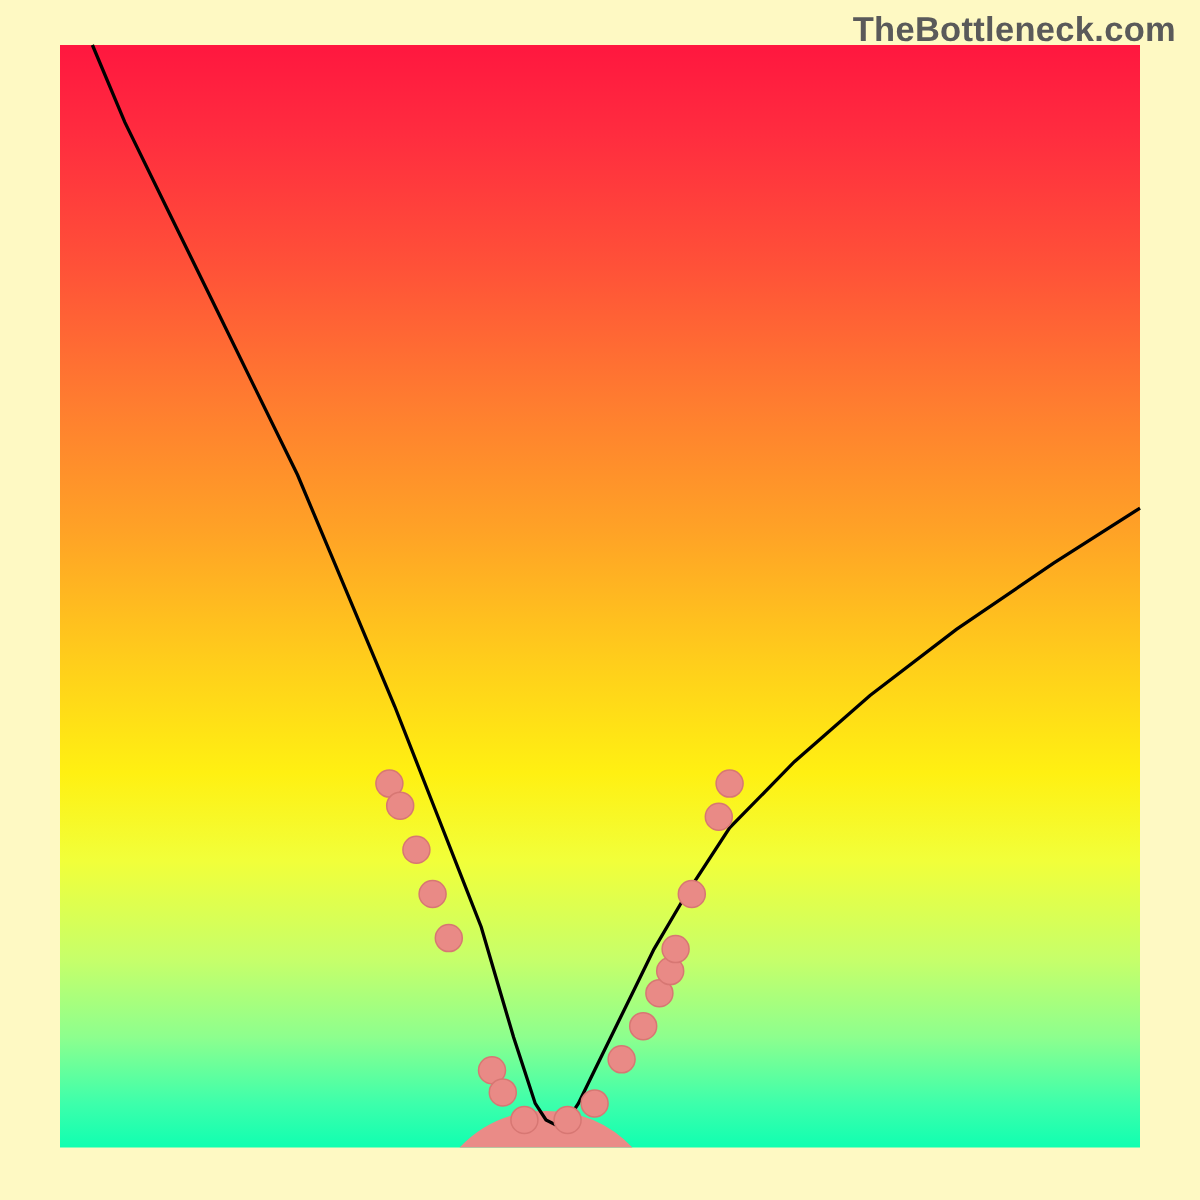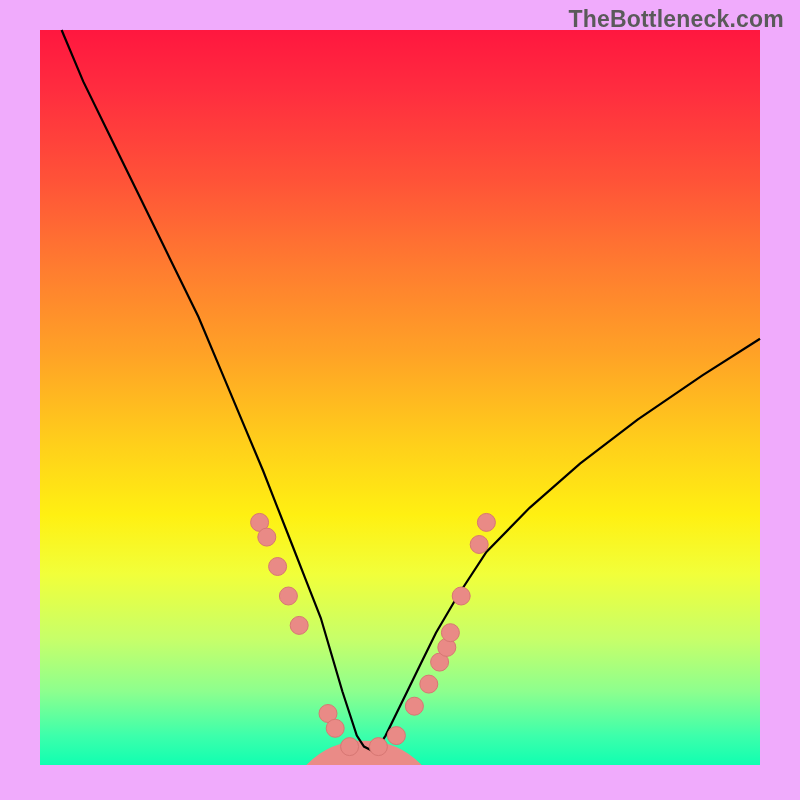--- a/index.html
+++ b/index.html
@@ -9,21 +9,21 @@
     height: 800px;
     background: #000;
     overflow: hidden;
   }
   .frame {
     position: absolute;
     left: 0;
     top: 0;
     width: 800px;
     height: 800px;
-    background: #f0abfc;
+    background: #fef9c3;
   }
   .plot {
     position: absolute;
     left: 40px;
     top: 30px;
     width: 720px;
     height: 735px;
     
     background: linear-gradient(to bottom,
       #ff173f 0%,

